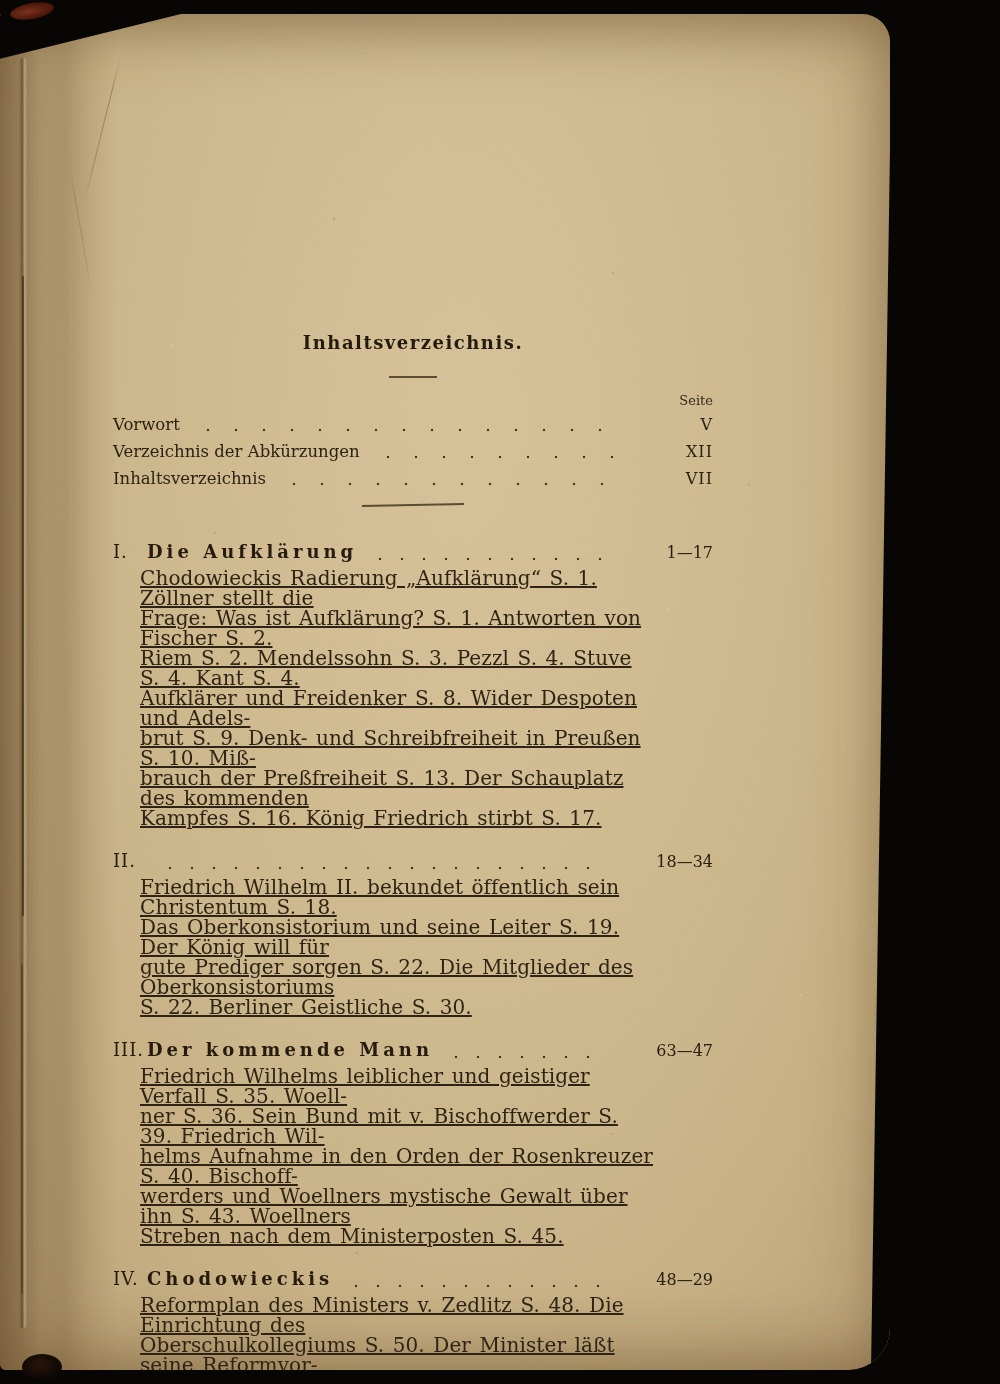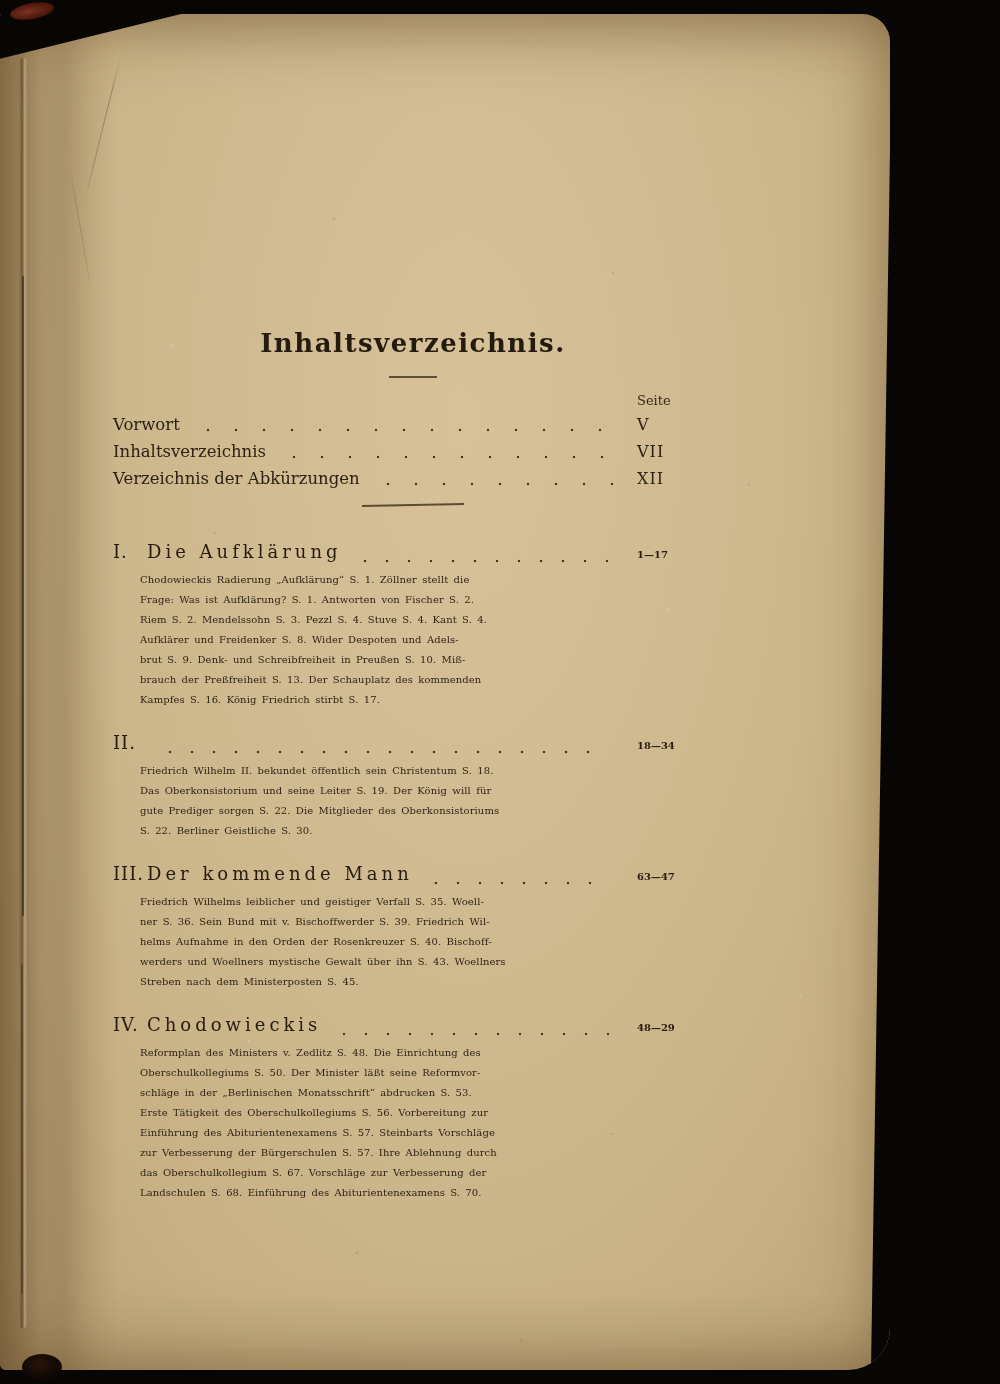--- a/index.html
+++ b/index.html
@@ -96,55 +96,56 @@
   }
 
   
   .content {
     position: absolute; left: 113px; top: 0;
     width: 600px; padding-top: 312px;
     color: #2c2113;
   }
   .title {
     margin: 0; text-align: center;
-    font-size: 26px; font-weight: 700; letter-spacing: 1.5px;
+    font-size: 18px; font-weight: 700; letter-spacing: 1.5px;
     line-height: 34px; color: #241a0d;
   }
   .rule { height: 2px; background: #463721; opacity: .85; }
   .rule-1 { width: 48px; margin: 16px auto 0; }
   .rule-2 { width: 102px; margin: 12px auto 0; transform: rotate(-1deg); }
 
   .seite-row { display: flex; justify-content: flex-end; margin-top: 15px; height: 16px; }
-  .pagecol { flex: none; width: 76px; text-align: left; }
+  .pagecol { flex: none; width: 76px; text-align: right; }
   .seite { font-size: 13px; color: #33271a; }
 
   .front-rows { margin-top: 2px; }
   .row { display: flex; align-items: baseline; line-height: 27px; font-size: 16.5px; }
   .leader {
     flex: 1; height: 8px; align-self: flex-end;
     margin: 0 14px 5px 14px;
     background-image: radial-gradient(circle, rgba(52,38,20,.9) 1.3px, rgba(0,0,0,0) 1.6px);
     background-size: 28px 6px; background-repeat: repeat-x; background-position: left bottom;
   }
   .front-rows .row .pagecol { font-size: 16px; letter-spacing: 1px; }
 
   .sections { margin-top: 0; }
   .section { margin-top: 20px; }
   .section.first { margin-top: 33px; }
   .heading-row { display: flex; align-items: baseline; line-height: 26px; color: #261b0e; }
   .numeral { display: inline-block; min-width: 34px; font-size: 18px; letter-spacing: 1px; }
-  .sec-title { font-size: 18px; letter-spacing: 4px; white-space: nowrap; }
+  .sec-title { font-size: 18px; letter-spacing: 4px; white-space: nowrap; font-weight: bold; }
   .leader-h { margin: 0 28px 4px 12px; background-size: 22px 6px; }
-  .range { font-size: 10px; font-weight: bold; }
+  .range { font-size: 16px; }
   .summary {
     margin: 2px 60px 0 27px;
-    font-size: 10px; line-height: 20px;
+    font-size: 20px; line-height: 20px;
     word-spacing: 2px; letter-spacing: .1px;
     white-space: pre-line;
     color: #2e2315;
+    text-decoration: underline;
   }
 </style>
 </head>
 <body>
 
 <div class="page">
   <div class="hinge-shadow"></div>
   <div class="crease-line"></div>
   <div class="crease-core"></div>
   <div class="crease-core2"></div>
@@ -160,28 +161,28 @@
       <span class="pagecol seite">Seite</span>
     </div>
 
     <div class="front-rows">
       <div class="row">
         <span class="label">Vorwort</span>
         <span class="leader"></span>
         <span class="pagecol">V</span>
       </div>
       <div class="row">
+        <span class="label">Verzeichnis der Abkürzungen</span>
+        <span class="leader"></span>
+        <span class="pagecol">XII</span>
+      </div>
+      <div class="row">
         <span class="label">Inhaltsverzeichnis</span>
         <span class="leader"></span>
         <span class="pagecol">VII</span>
-      </div>
-      <div class="row">
-        <span class="label">Verzeichnis der Abkürzungen</span>
-        <span class="leader"></span>
-        <span class="pagecol">XII</span>
       </div>
     </div>
 
     <div class="rule rule-2"></div>
 
     <div class="sections">
 
       <div class="section first">
         <div class="heading-row">
           <span class="numeral">I.</span>

